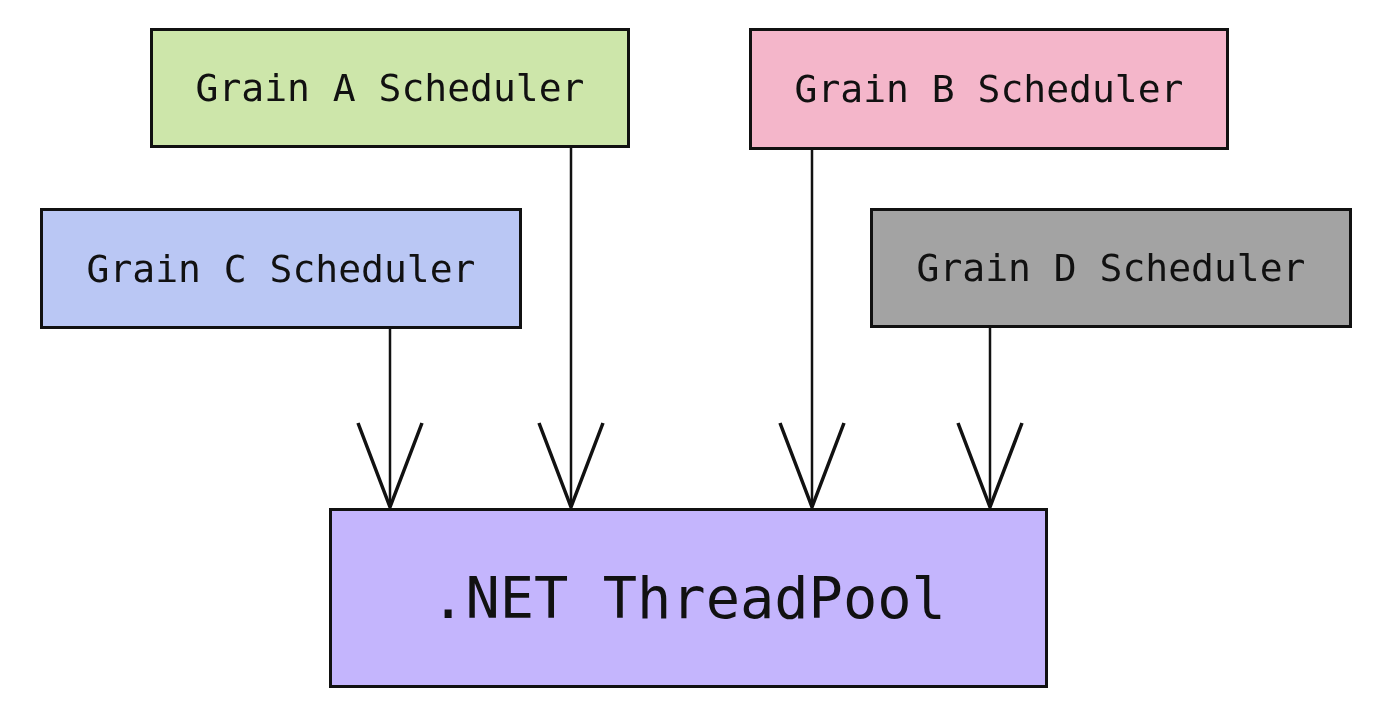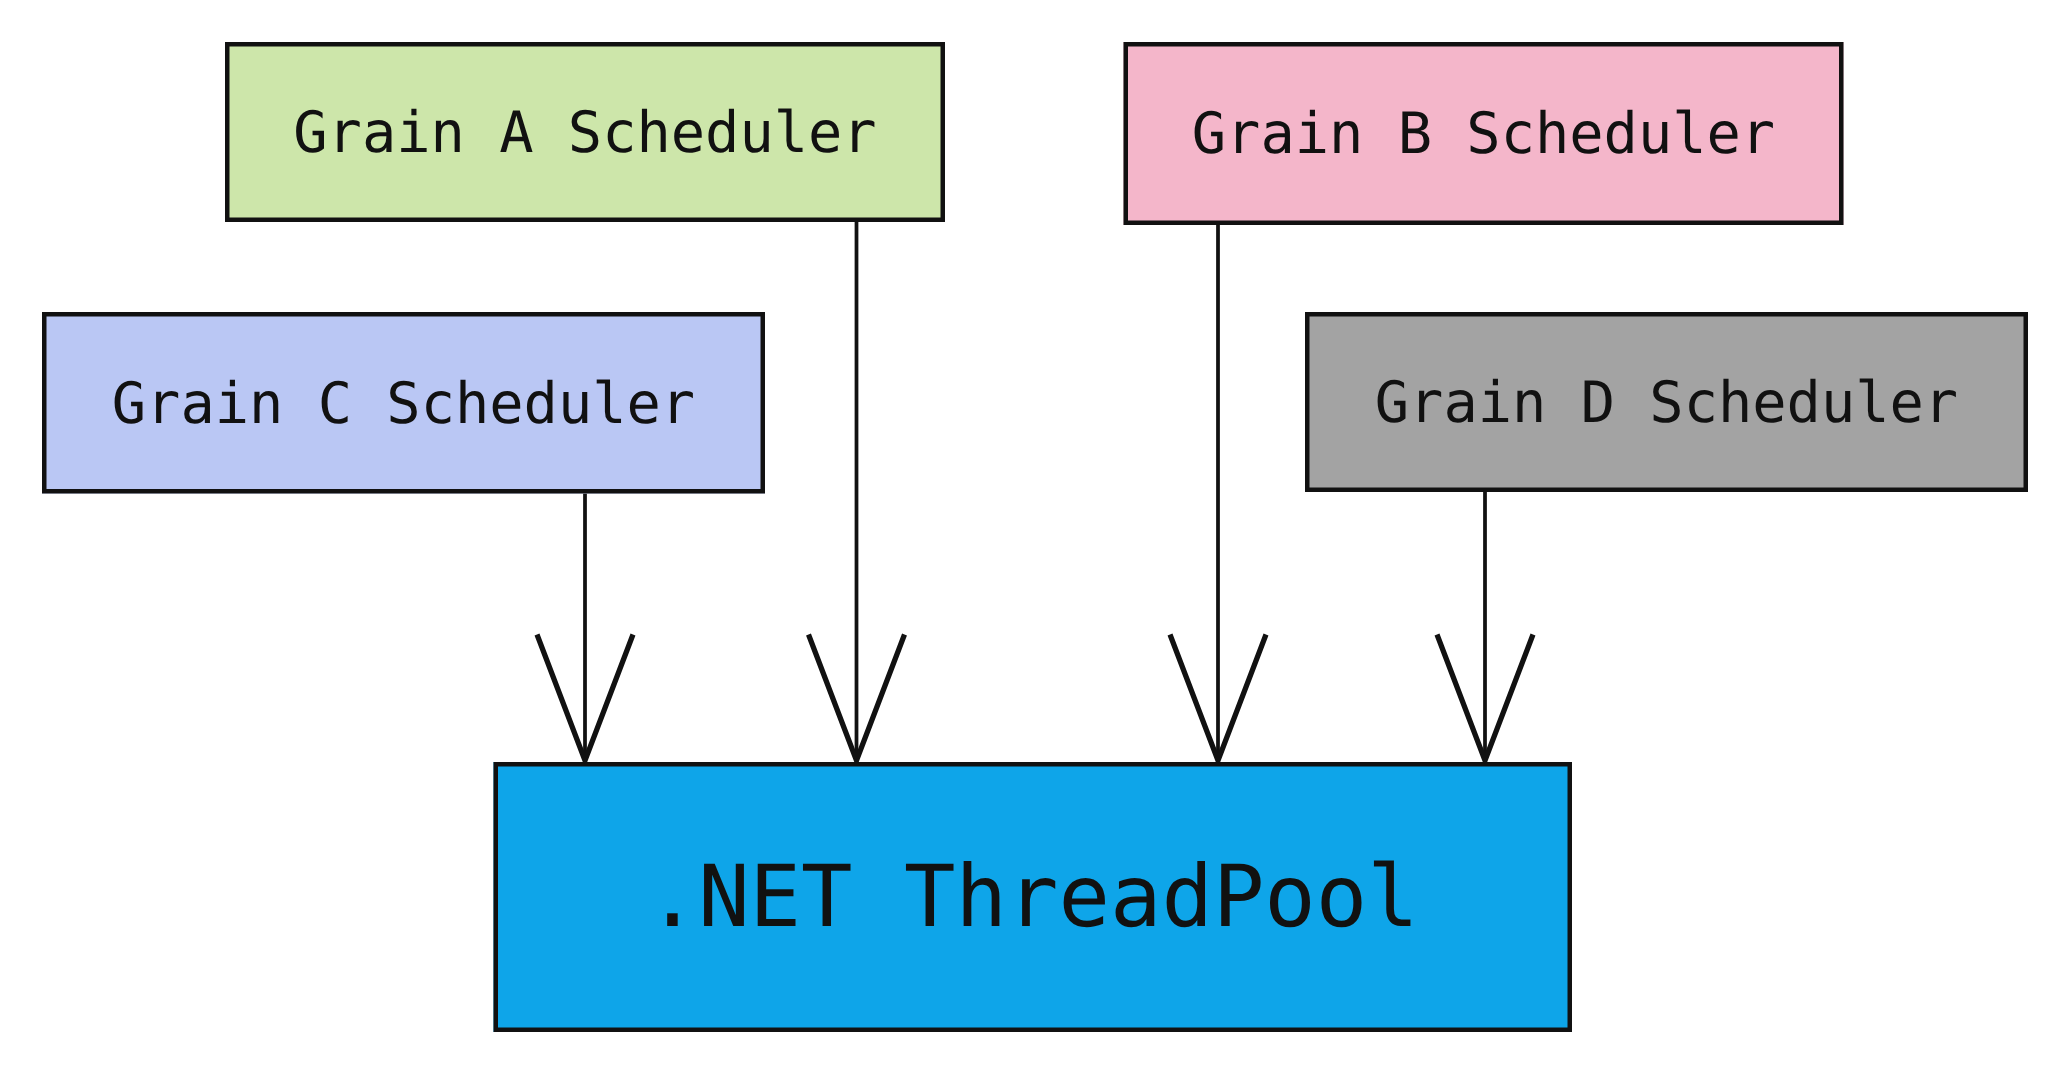--- a/index.html
+++ b/index.html
@@ -63,24 +63,24 @@
     </svg>
 
   <div class="node node--small" style="left: 150px; top: 28px; width: 480px; height: 120px; background: rgb(205, 230, 170); color: rgb(17, 17, 17);">
     <span class="label">Grain A Scheduler</span>
   </div>
 
   <div class="node node--small" style="left: 749px; top: 28px; width: 480px; height: 122px; background: rgb(244, 182, 202); color: rgb(17, 17, 17);">
     <span class="label">Grain B Scheduler</span>
   </div>
 
-  <div class="node node--small" style="left: 28px; top: 208px; width: 482px; height: 121px; background: rgb(186, 199, 244); color: rgb(17, 17, 17);">
+  <div class="node node--small" style="left: 40px; top: 208px; width: 482px; height: 121px; background: rgb(186, 199, 244); color: rgb(17, 17, 17);">
     <span class="label">Grain C Scheduler</span>
   </div>
 
   <div class="node node--small" style="left: 870px; top: 208px; width: 482px; height: 120px; background: #a3a3a3; color: rgb(17, 17, 17);">
     <span class="label">Grain D Scheduler</span>
   </div>
 
-  <div class="node node--large" style="left: 329px; top: 508px; width: 719px; height: 180px; background: #0ea5e9; color: rgb(17, 17, 17);">
+  <div class="node node--large" style="left: 329px; top: 508px; width: 719px; height: 180px; background: #c4b5fd; color: rgb(17, 17, 17);">
     <span class="label">.NET ThreadPool</span>
   </div>
 </div>
 
 </body></html>

